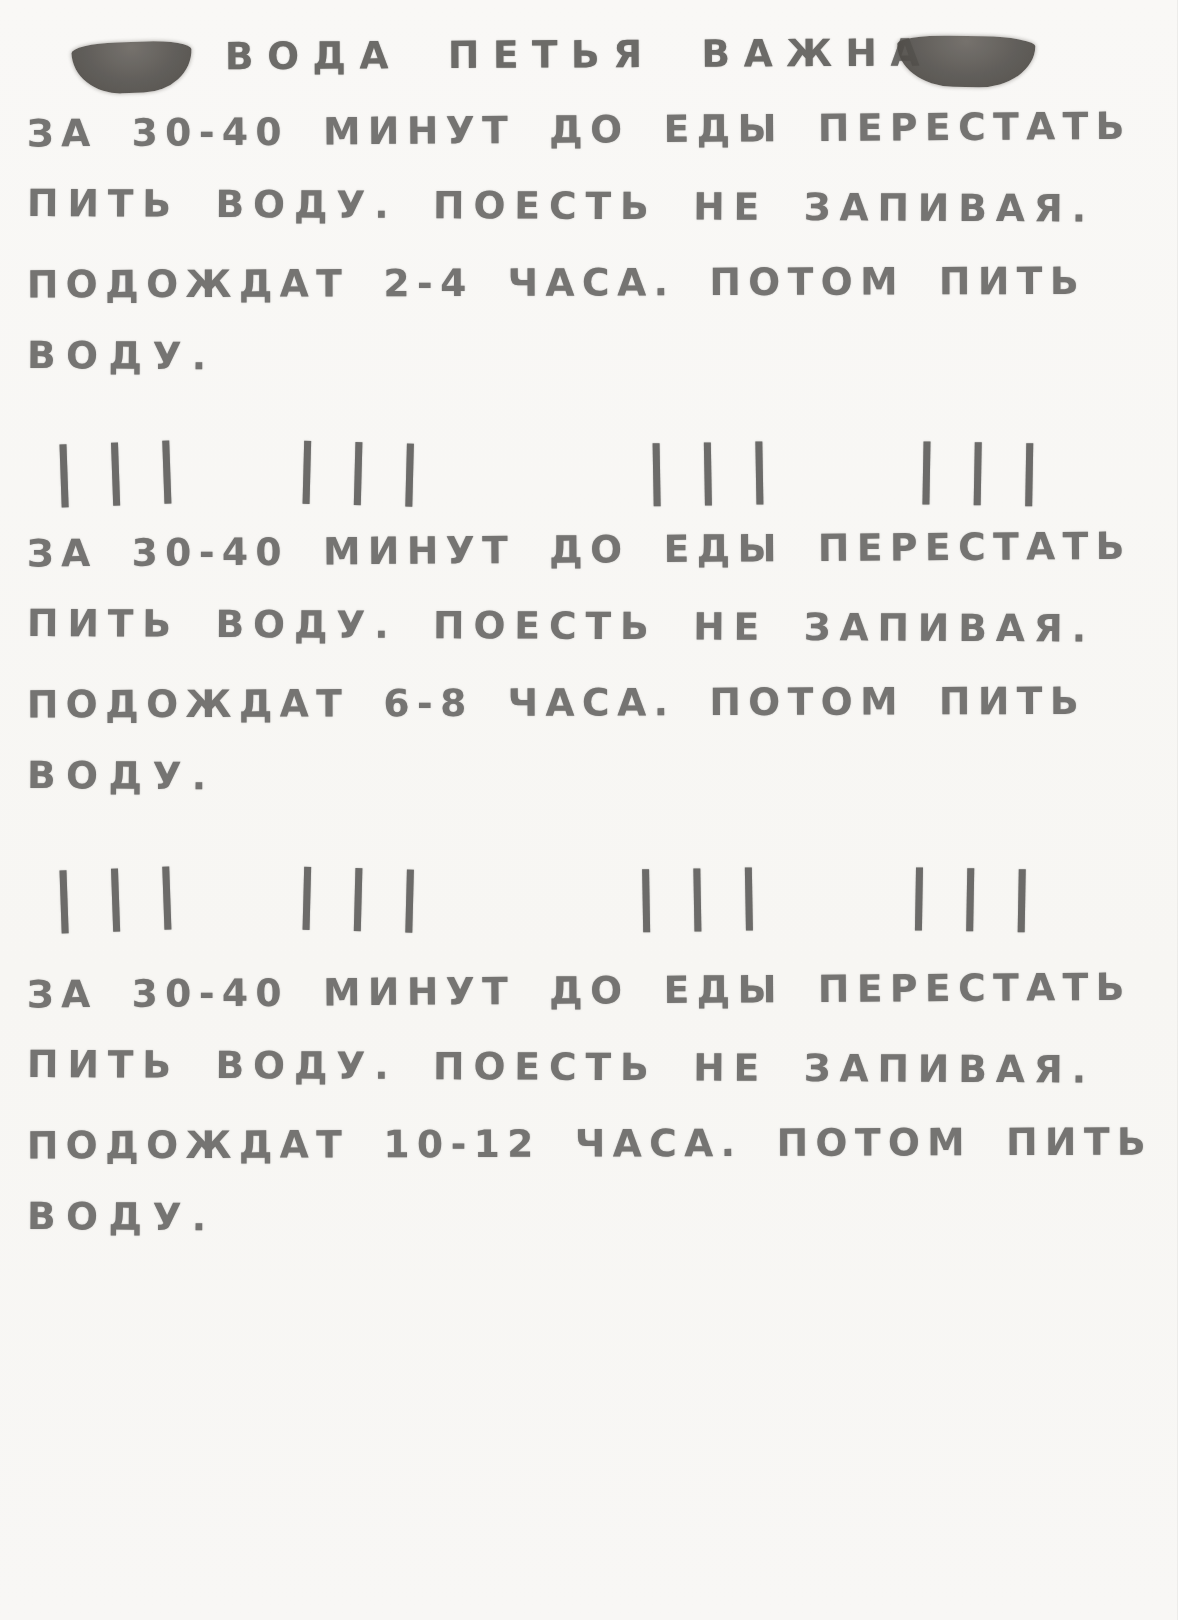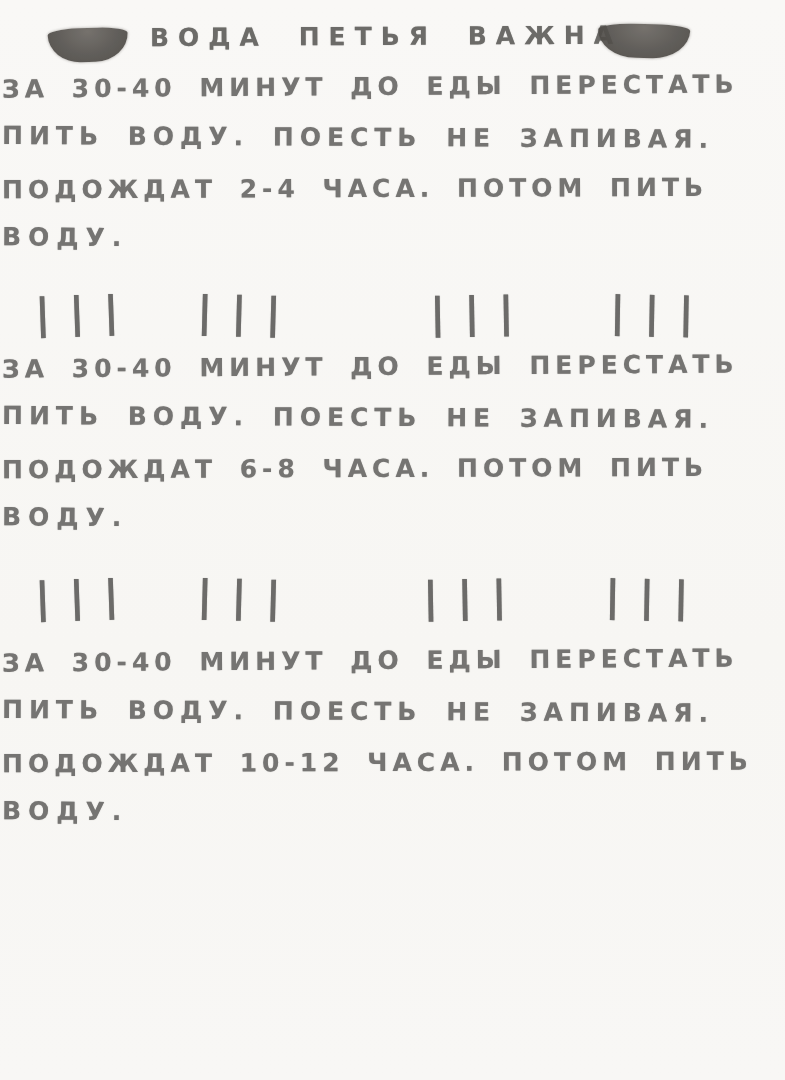--- a/index.html
+++ b/index.html
@@ -32,21 +32,21 @@
     font-weight: bold;
     letter-spacing: 9px;
     word-spacing: 13px;
     text-align: center;
     color: #6c6b68;
     text-shadow: 0 0 1px rgba(108,107,104,0.55);
     transform: rotate(-0.3deg);
     white-space: nowrap;
   }
   
-  .para { position: absolute; left: 2px; width: 760px; }
+  .para { position: absolute; left: 18px; width: 760px; }
   .para-1 { top: 72px;  }
   .para-2 { top: 352px; }
   .para-3 { top: 646px; }
   .line {
     height: 51px;
     font-size: 25px;
     font-weight: bold;
     letter-spacing: 5px;
     word-spacing: 9px;
     white-space: nowrap;

